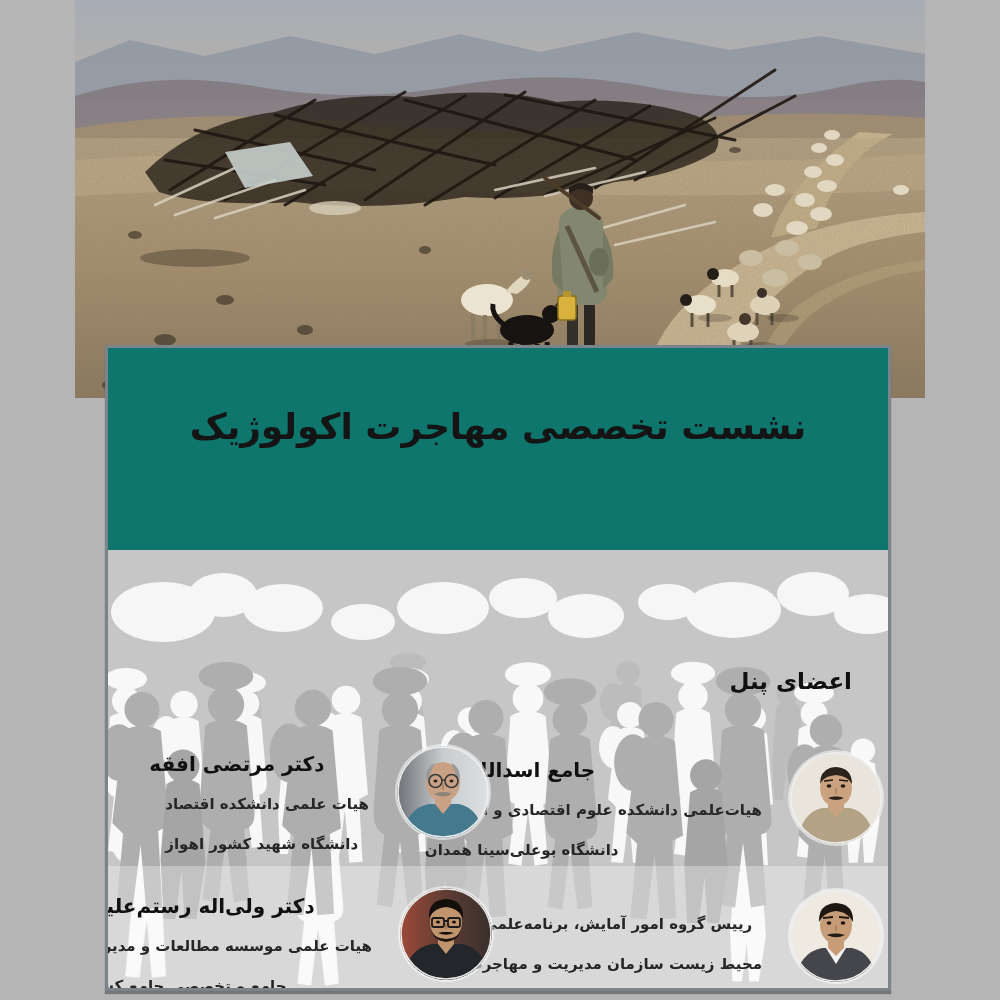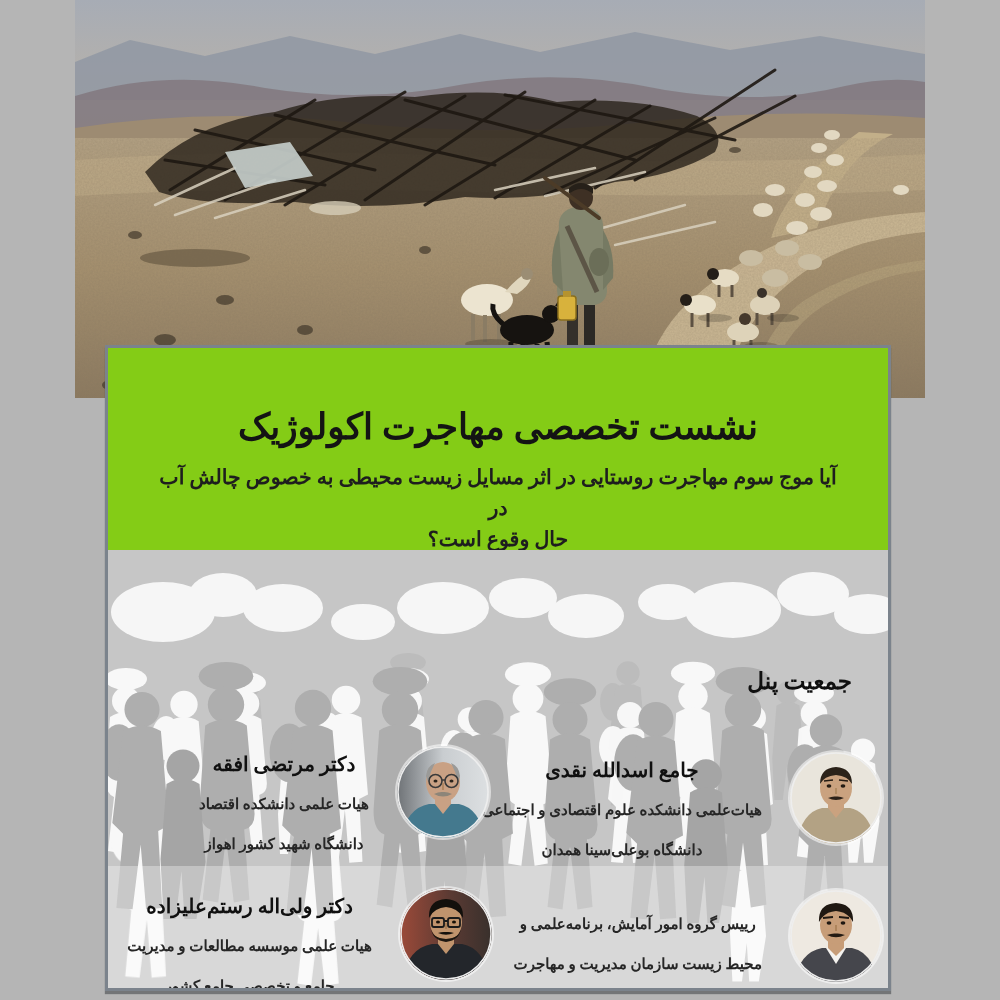--- a/index.html
+++ b/index.html
@@ -8,23 +8,22 @@
     background:#b5b5b5;
     font-family:"DejaVu Sans", sans-serif;
   }
   .photo{
     position:absolute;left:75px;top:0;width:850px;height:398px;overflow:hidden;
     background:#a99a80;
   }
   .photo svg{display:block;}
   .card{
     position:absolute;left:105px;top:345px;width:780px;height:640px;
-    background:#84cc16;border:3px solid #7b838c;
+    background:#0f766e;border:3px solid #7b838c;
     box-shadow:0 3px 1px rgba(60,63,68,.55);
-    font-family:Liberation Serif, serif;
   }
   .title-block{position:absolute;top:0;left:0;right:0;height:202px;text-align:center;direction:rtl;}
   .event-title{
     margin:0;padding-top:58px;font-size:36px;font-weight:bold;color:#141414;letter-spacing:0;
   }
   .event-subtitle{
     margin:14px auto 0;width:690px;font-size:20.5px;font-weight:bold;color:#1e1e1e;line-height:1.5;
   }
   .crowd-section{
     position:absolute;top:202px;left:0;right:0;bottom:0;background:#c6c6c6;overflow:hidden;direction:rtl;
@@ -39,21 +38,21 @@
   }
   .member{
     position:absolute;display:flex;flex-direction:row;gap:12px;align-items:flex-start;z-index:3;
   }
   .member .avatar{
     width:92px;height:92px;border-radius:50%;overflow:hidden;flex:0 0 auto;
     box-shadow:0 0 0 2px rgba(255,255,255,.55);
     background:#e8e8e8;
   }
   .member .avatar svg{display:block;}
-  .m-text{text-align:center;padding-top:6px;}
+  .m-text{text-align:left;padding-top:6px;}
   .m-name{font-size:20px;font-weight:bold;color:#101010;margin:0 0 7px 0;white-space:nowrap;}
   .m-role{font-size:15px;font-weight:bold;color:#262626;line-height:1.6;margin:16px;white-space:nowrap;}
   .member-0{top:202px;right:6px;}
   .member-1{top:196px;right:399px;}
   .member-2{top:340px;right:6px;}
   .member-3{top:338px;right:396px;}
 </style>
 </head>
 <body>
 
@@ -244,24 +243,20 @@
         <rect x="488" y="291" width="8" height="6" fill="#b6932e"></rect>
       </g>
     </g>
   </svg>
 </div>
 
 <div class="card">
 
   <div class="title-block">
     <h1 class="event-title">نشست تخصصی مهاجرت اکولوژیک</h1>
-    <div class="event-subtitle">
-      <span>آیا موج سوم مهاجرت روستایی در اثر مسایل زیست محیطی به خصوص چالش آب در</span><br>
-      <span>حال وقوع است؟</span>
-    </div>
   </div>
 
   <div class="crowd-section">
 
     <svg class="crowd-art" width="780" height="441" viewBox="0 0 780 441">
       <defs>
         <g id="fg1">
           <ellipse cx="0" cy="-176" rx="21" ry="11"></ellipse>
           <circle cx="0" cy="-154" r="14"></circle>
           <path d="M -16,-138 Q 0,-148 16,-138 L 22,-70 Q 22,-60 14,-58 L 18,-4 L 6,-2 L 0,-52 L -6,-2 L -18,-4 L -12,-58 Q -22,-62 -20,-82 Z"></path>
@@ -331,21 +326,21 @@
       </g>
       <g fill="#a5a5a5">
         <use href="#fg3" transform="translate(75,372) scale(1.5)"></use>
         <use href="#fg3" transform="translate(338,378) scale(1.4)"></use>
         <use href="#fg3" transform="translate(598,376) scale(1.45)"></use>
       </g>
     </svg>
 
     <div class="bottom-band"></div>
 
-    <div class="panel-header">جمعیت پنل</div>
+    <div class="panel-header">اعضای پنل</div>
 
     <div class="member member-0">
       <div class="avatar">
         <svg width="92" height="92" viewBox="0 0 92 92">
           <defs>
               <clipPath id="cp0">
                 <circle cx="46" cy="46" r="46"></circle>
               </clipPath>
             </defs>
           <g clip-path="url(#cp0)">

